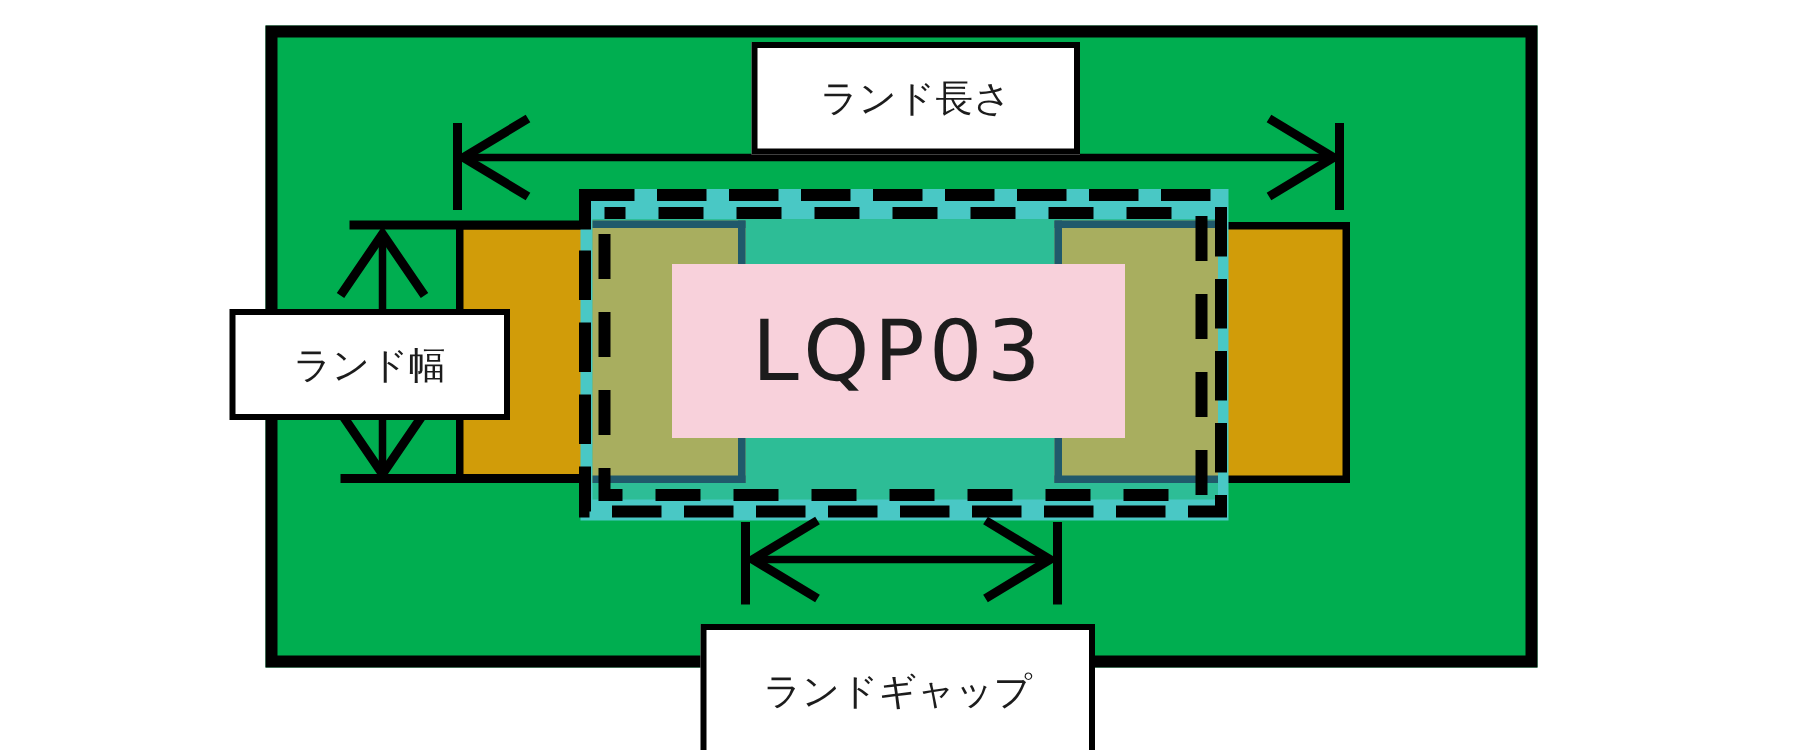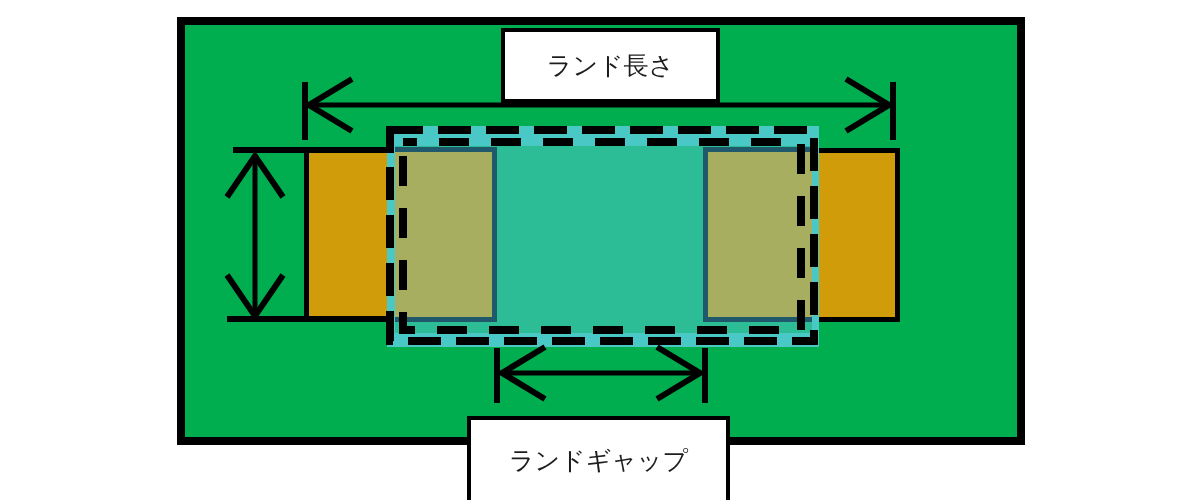--- a/index.html
+++ b/index.html
@@ -157,21 +157,27 @@
 
     <g>
       <line class="dim line" x1="503" y1="373" x2="699" y2="373"></line>
       <line class="dim tick" x1="497" y1="348" x2="497" y2="403"></line>
       <line class="dim tick" x1="705" y1="348" x2="705" y2="403"></line>
       <polyline class="dim barb" points="545,347 502,373 545,399"></polyline>
       <polyline class="dim barb" points="657,347 700,373 657,399"></polyline>
     </g>
   </svg>
 
+  <div class="abs name-plate">
+    <span class="txt">LQP03</span>
+  </div>
 
   <div class="abs label-box length">
     <span class="txt">ランド長さ</span>
+  </div>
+  <div class="abs label-box width">
+    <span class="txt">ランド幅</span>
   </div>
   <div class="abs label-box gap">
     <span class="txt">ランドギャップ</span>
   </div>
 
 </div>
 
 </body></html>

